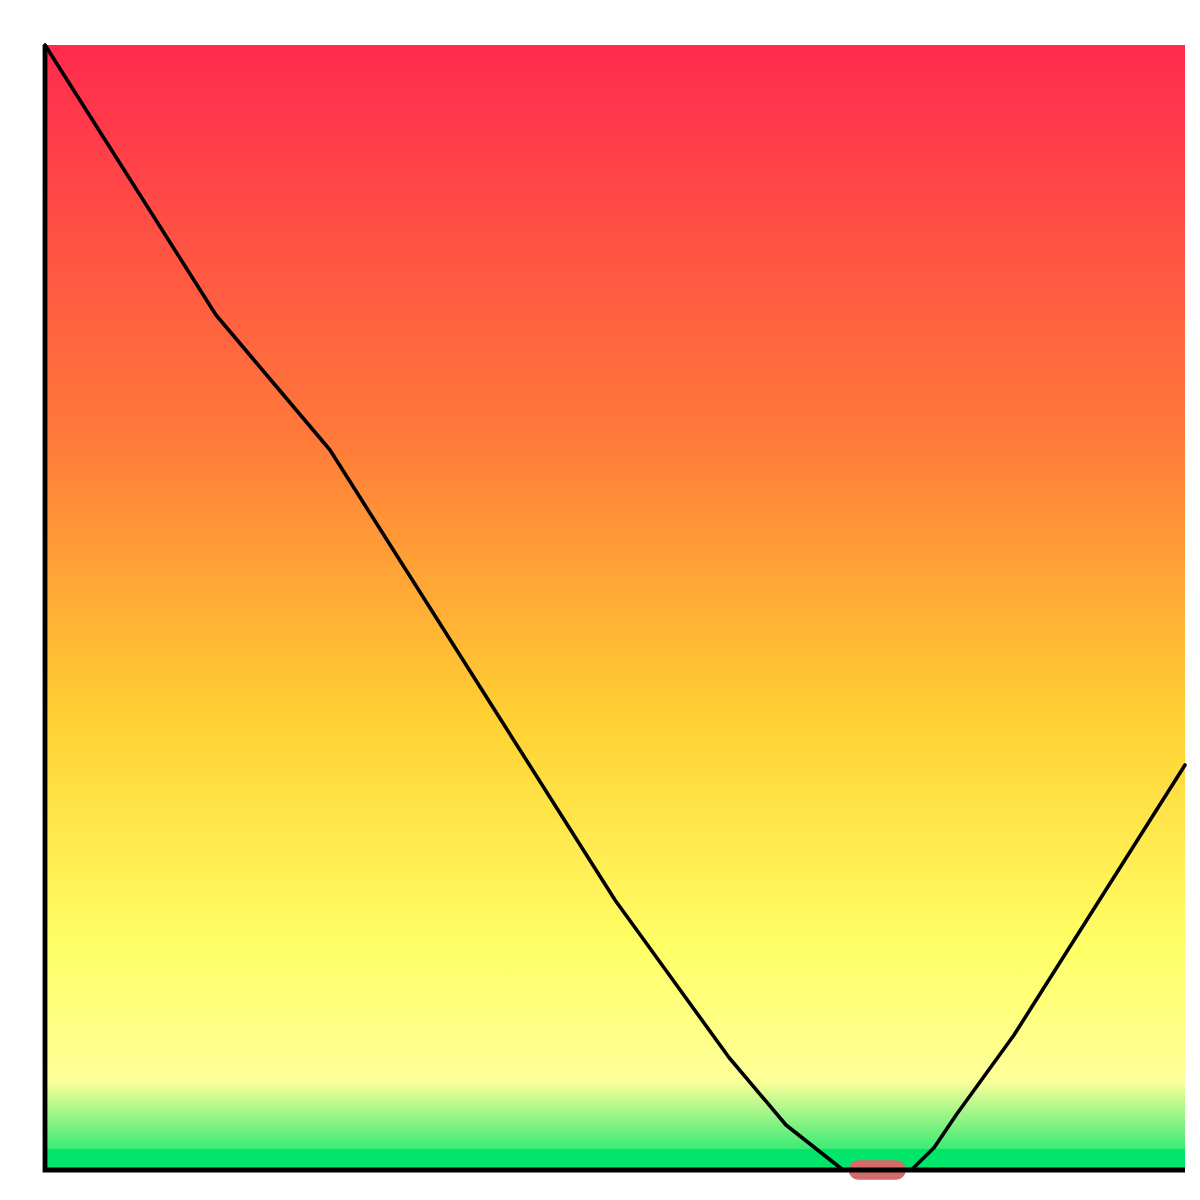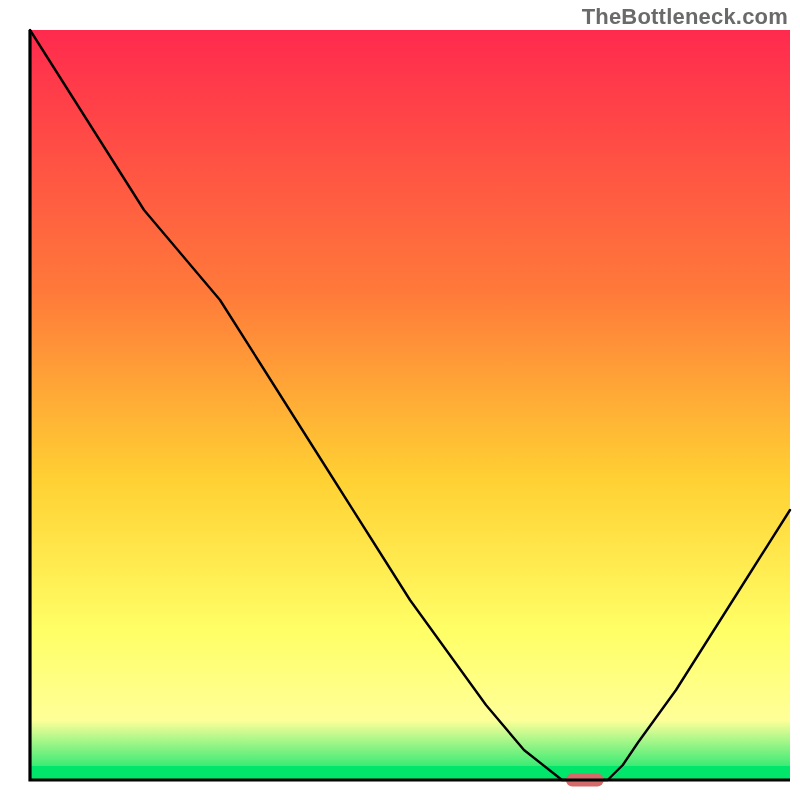--- a/index.html
+++ b/index.html
@@ -28,21 +28,20 @@
   }
   svg {
     display: block;
   }
 </style>
 </head>
 <body>
 
 <div class="stage">
 
-  <div class="watermark">TheBottleneck.com</div>
 
   <svg width="800" height="800" viewBox="0 0 800 800">
     <defs>
       <linearGradient id="bg-grad" x1="0" y1="0" x2="0" y2="1">
         <stop id="g0" offset="0%" stop-color="#ff2a4e"></stop>
         <stop id="g1" offset="35%" stop-color="#ff7a3a"></stop>
         <stop id="g2" offset="60%" stop-color="#ffd133"></stop>
         <stop id="g3" offset="80%" stop-color="#ffff66"></stop>
         <stop id="g4" offset="92%" stop-color="#ffff99"></stop>
         <stop id="g5" offset="100%" stop-color="#00e56a"></stop>

